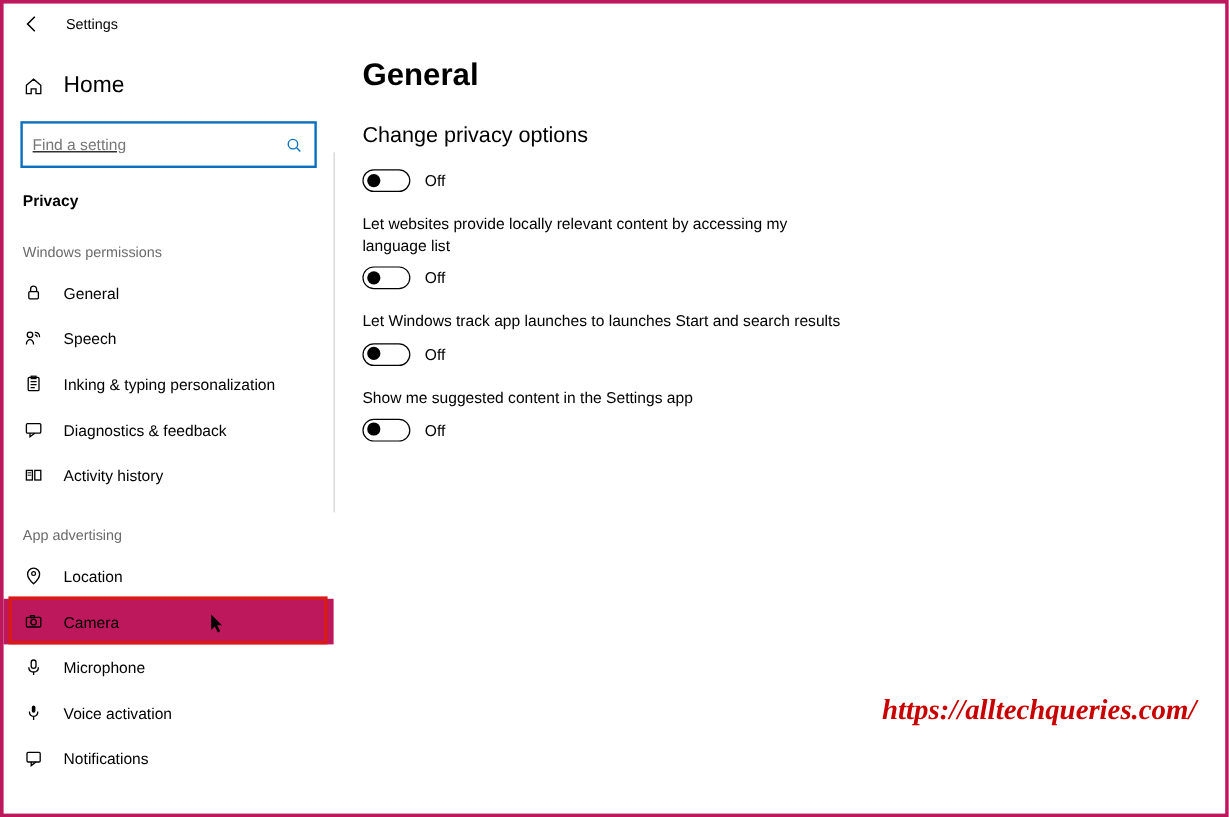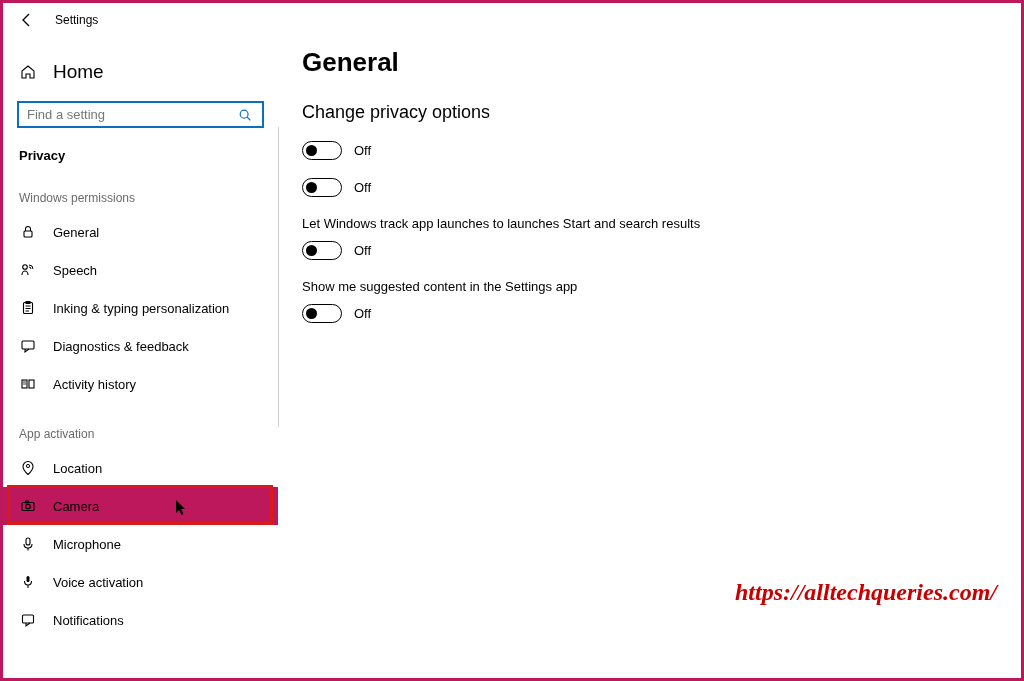--- a/index.html
+++ b/index.html
@@ -5,21 +5,21 @@
 * { margin: 0; padding: 0; box-sizing: border-box; font-family: "Segoe UI", Arial, sans-serif; }
 html, body { width: 1024px; height: 681px; background: #fff; overflow: hidden; }
 .frame { width: 1024px; height: 681px; border: 3px solid #be185d; position: relative; background: #fff; }
 .titlebar { display: flex; align-items: center; height: 34px; padding: 0 8px; }
 .back-arrow { width: 24px; height: 24px; display: flex; align-items: center; justify-content: center; cursor: pointer; margin-right: 16px; margin-left: 4px; }
 .titlebar .title { font-size: 12px; color: #000; }
 .content { display: flex; height: calc(100% - 34px); }
 .sidebar { width: 275px; padding: 16px 0 0 0; }
 .home-row { display: flex; align-items: center; padding: 8px 16px; font-size: 19px; cursor: pointer; }
 .home-row .icon { width: 18px; margin-right: 16px; display: flex; align-items: center; justify-content: center; }
-.search-box { margin: 10px 14px 14px 14px; border: 2px solid #0a6fbf; height: 27px; display: flex; align-items: center; padding: 0 8px; }
+.search-box { margin: 10px 14px 14px 14px; border: 2px solid #0a6fbf; height: 39px; display: flex; align-items: center; padding: 0 8px; text-decoration: underline; }
 .search-box input { border: none; outline: none; flex: 1; font-size: 13px; color: #555; }
 .search-box input::placeholder { color: #777; }
 .search-box .search-btn { width: 18px; display: flex; align-items: center; justify-content: center; color: #0a6fbf; }
 .sidebar-heading { font-size: 13px; font-weight: 600; padding: 6px 16px 18px 16px; color: #000; }
 .section-label { font-size: 12px; color: #6b6b6b; padding: 10px 16px 8px 16px; }
 .nav-item { display: flex; align-items: center; padding: 11px 16px; font-size: 13px; cursor: pointer; color: #000; position: relative; }
 .nav-item .icon { width: 18px; margin-right: 16px; display: flex; align-items: center; justify-content: center; flex-shrink: 0; }
 .nav-item.selected { background: #be185d; }
 .highlight-box { border: 3px solid #d81a1a; position: absolute; left: 4px; top: -2px; width: 266px; height: 40px; pointer-events: none; }
 .nav-item-wrap { position: relative; }
@@ -125,21 +125,21 @@
           <svg width="16" height="16" viewBox="0 0 16 16">
               <rect x="2" y="4" width="5" height="8" stroke="#000" stroke-width="1.1" fill="none"></rect>
               <rect x="9" y="4" width="5" height="8" stroke="#000" stroke-width="1.1" fill="none"></rect>
               <line x1="3" y1="6" x2="6" y2="6" stroke="#000" stroke-width="0.8"></line>
               <line x1="3" y1="8" x2="6" y2="8" stroke="#000" stroke-width="0.8"></line>
             </svg>
         </span>
         <span>Activity history</span>
       </div>
 
-      <div class="section-label" style="margin-top:14px">App activation</div>
+      <div class="section-label" style="margin-top:14px">App advertising</div>
 
       <div class="nav-item">
         <span class="icon">
           <svg width="16" height="16" viewBox="0 0 16 16">
               <path d="M8 1.5 C5 1.5 3 4 3 6.5 C3 10 8 14.5 8 14.5 C8 14.5 13 10 13 6.5 C13 4 11 1.5 8 1.5 Z" stroke="#000" stroke-width="1.1" fill="none"></path>
               <circle cx="8" cy="6" r="1.6" stroke="#000" stroke-width="1" fill="none"></circle>
             </svg>
         </span>
         <span>Location</span>
       </div>
@@ -205,20 +205,21 @@
       <div class="setting">
         <div class="toggle-row">
           <div class="toggle">
               <div class="knob"></div>
             </div>
           <span class="toggle-label">Off</span>
         </div>
       </div>
 
       <div class="setting">
+        <div class="setting-desc">Let websites provide locally relevant content by accessing my language list</div>
         <div class="toggle-row">
           <div class="toggle">
               <div class="knob"></div>
             </div>
           <span class="toggle-label">Off</span>
         </div>
       </div>
 
       <div class="setting">
         <div class="setting-desc">Let Windows track app launches to launches Start and search results</div>

